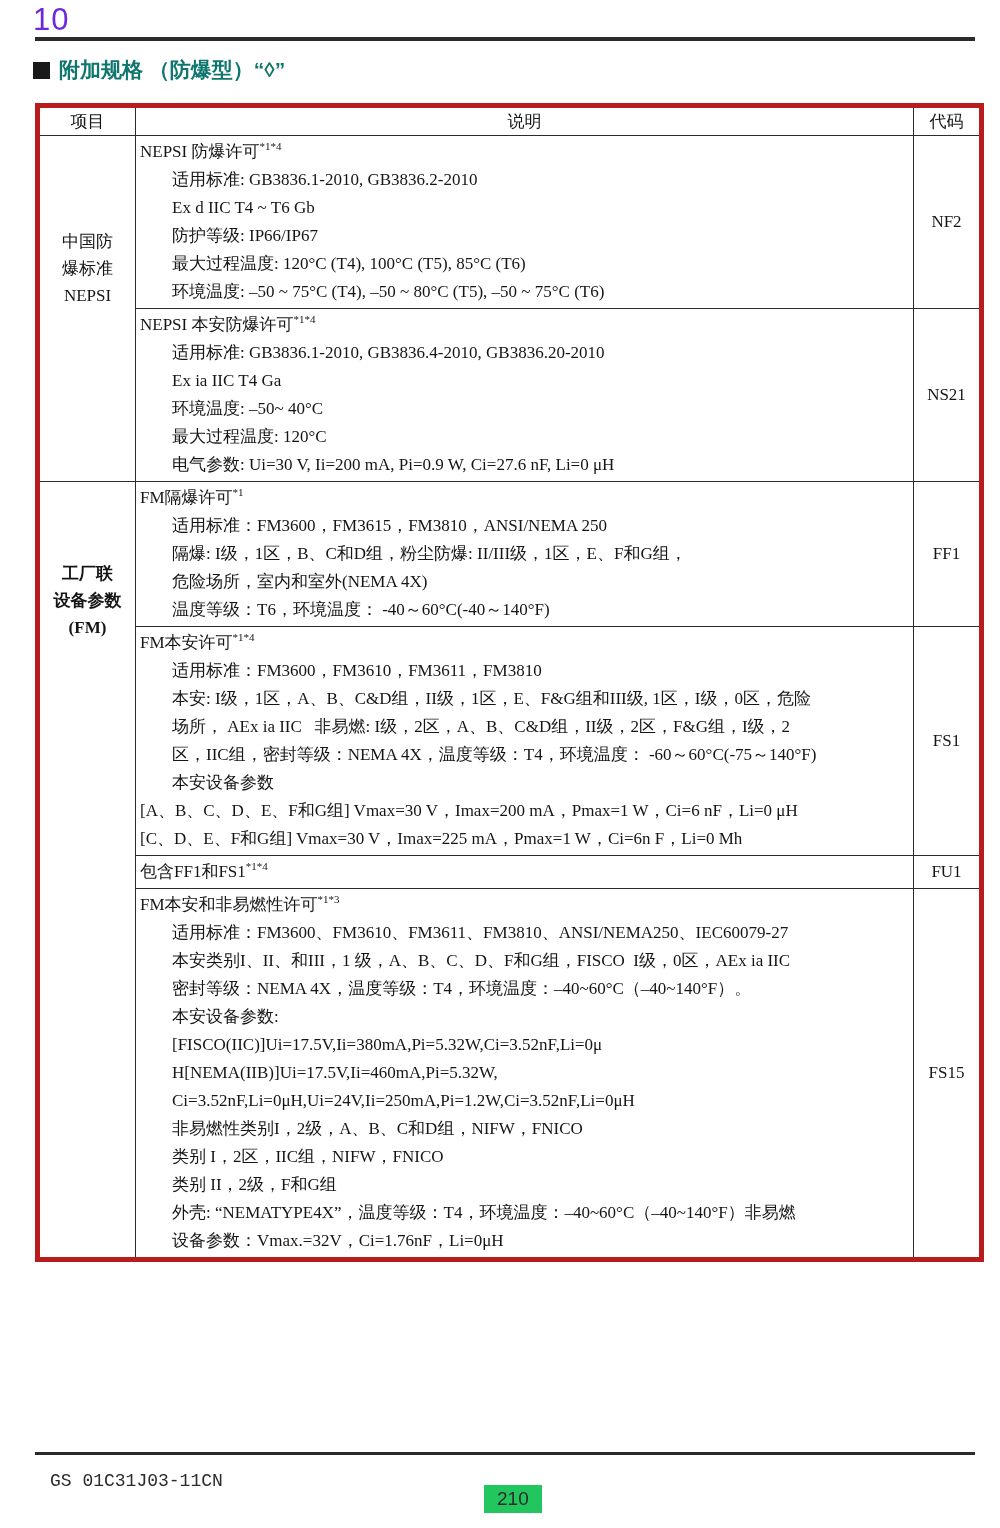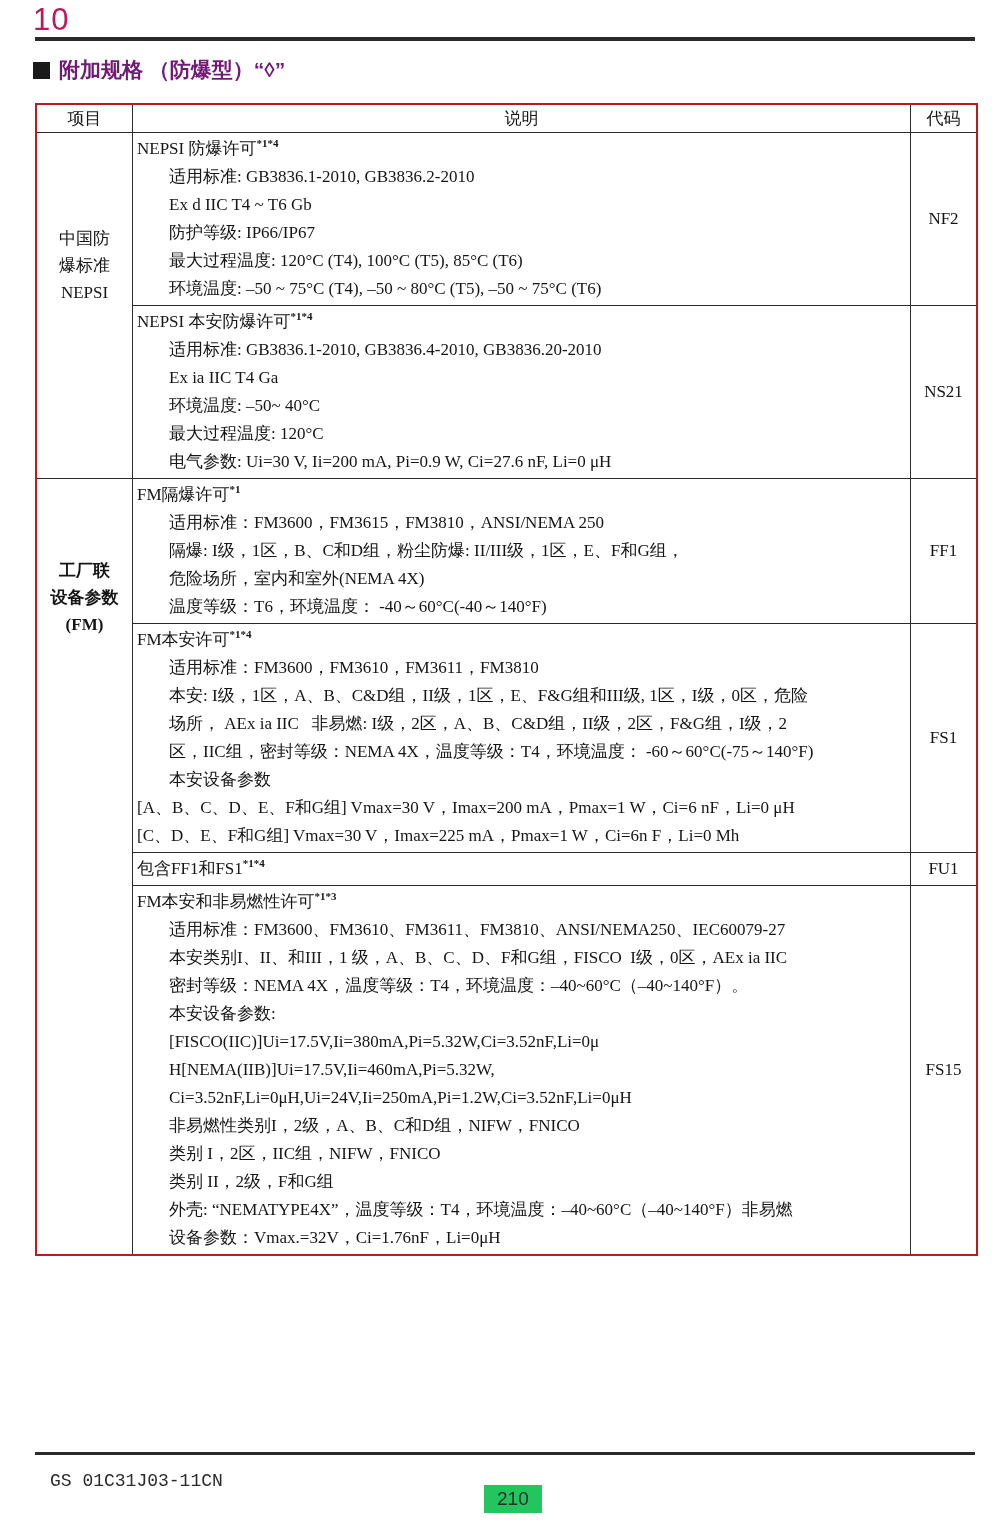--- a/index.html
+++ b/index.html
@@ -4,47 +4,47 @@
 <style>
   html,body{margin:0;padding:0;}
   body{
     width:1000px;height:1528px;position:relative;background:#ffffff;
     font-family:"Liberation Serif","DejaVu Serif",serif;color:#151515;
     overflow:hidden;
   }
   .pagenum-top{
     position:absolute;left:33px;top:2px;
     font-family:"Liberation Sans","DejaVu Sans",sans-serif;
-    font-size:31px;color:#be185d;letter-spacing:1px;
+    font-size:31px;color:#6d28d9;letter-spacing:1px;
   }
   .top-rule{position:absolute;left:35px;top:37px;width:940px;height:4px;background:#2b2b2b;}
   .section-title{
     position:absolute;left:33px;top:56px;display:flex;align-items:center;gap:9px;
-    font-family:"Liberation Sans","DejaVu Sans",sans-serif;font-weight:bold;font-size:21px;color:#701a75;
+    font-family:"Liberation Sans","DejaVu Sans",sans-serif;font-weight:bold;font-size:21px;color:#0f766e;
   }
   .square-icon{width:17px;height:17px;background:#1a1a1a;display:inline-block;flex:0 0 auto;}
   table.spec{
     position:absolute;left:35px;top:103px;width:937px;
     border-collapse:collapse;table-layout:fixed;
   }
   table.spec th, table.spec td{border:1px solid #2b2b2b;}
-  table.spec{border:2px solid #b91c1c;}
+  table.spec{border:5px solid #b91c1c;}
   th.h-item{width:95px;}
   th.h-desc{width:777px;}
   th.h-code{width:65px;}
   table.spec th{font-weight:normal;font-size:17px;height:27px;text-align:center;padding:0;}
   td.item-cell{
     text-align:center;vertical-align:top;font-size:17px;line-height:27px;padding:0 2px;
   }
   td.item-cell.group0{padding-top:92px;}
   td.item-cell.group1{padding-top:78px;font-weight:bold;}
   td.desc-cell{padding:2px 4px;vertical-align:middle;}
   .line{font-size:17px;line-height:28px;white-space:pre;overflow:hidden;}
   .line.ind{padding-left:32px;font-family:Liberation Serif, serif;}
-  .line sup{font-size:11px;line-height:0;font-weight:bold;}
+  .line sup{font-size:11px;line-height:0;}
   td.code-cell{text-align:center;vertical-align:middle;font-size:17px;padding:0;margin-left:20px;}
   .footer-rule{position:absolute;left:35px;top:1452px;width:940px;height:3px;background:#2b2b2b;}
   .doc-code{
     position:absolute;left:50px;top:1471px;
     font-family:Liberation Mono, monospace;font-size:18px;color:#2b2b2b;
   }
   .page-badge{
     position:absolute;left:484px;top:1485px;background:#22c55e;
     font-family:"Liberation Sans","DejaVu Sans",sans-serif;font-size:19px;color:#2b2b2b;
     padding:3px 13px;

